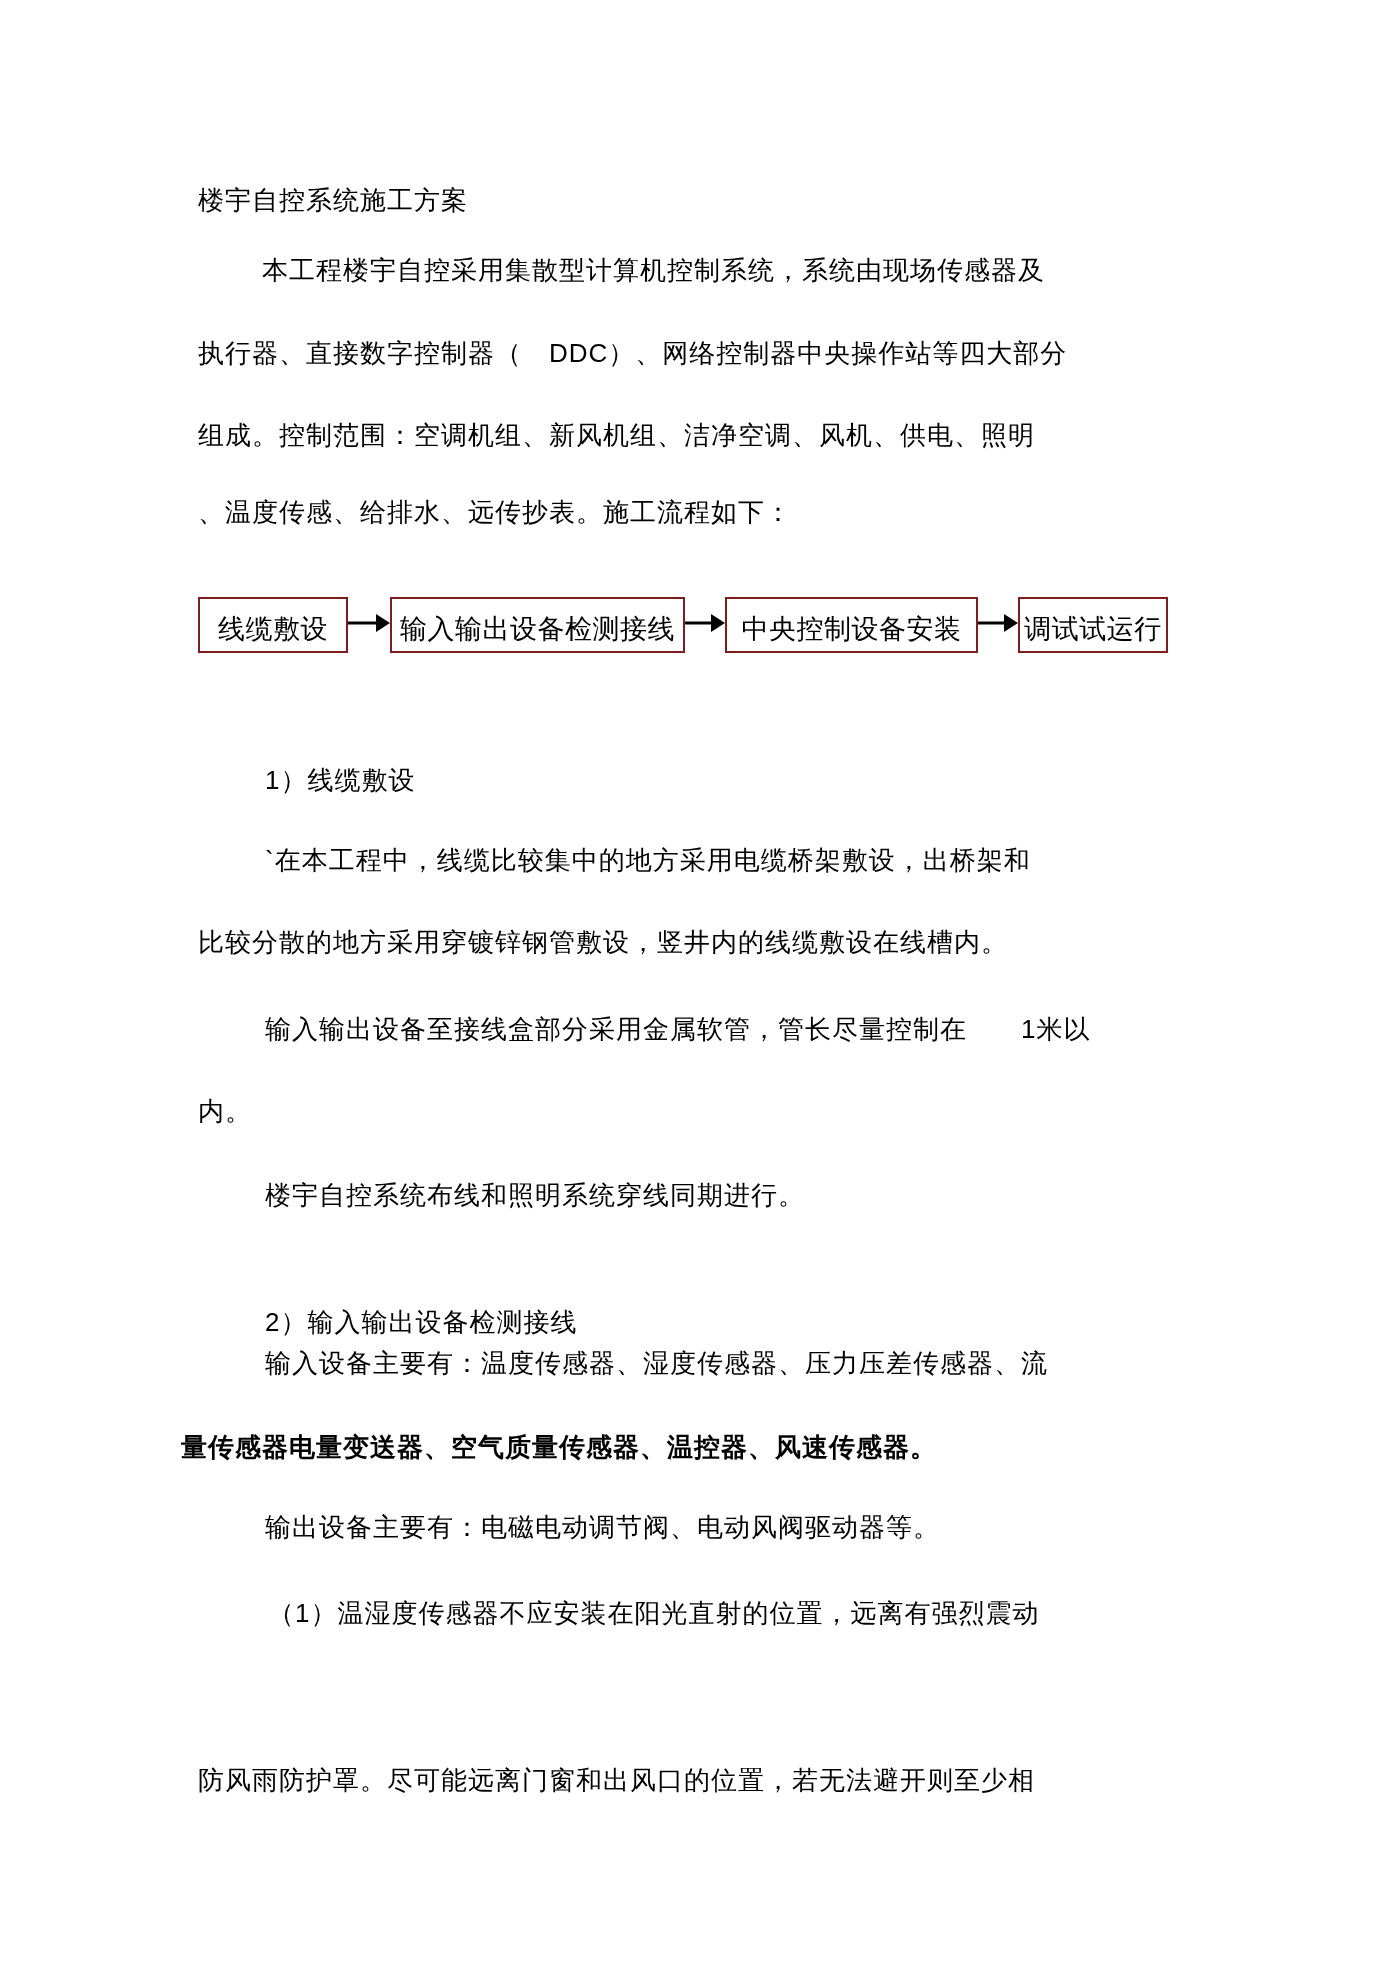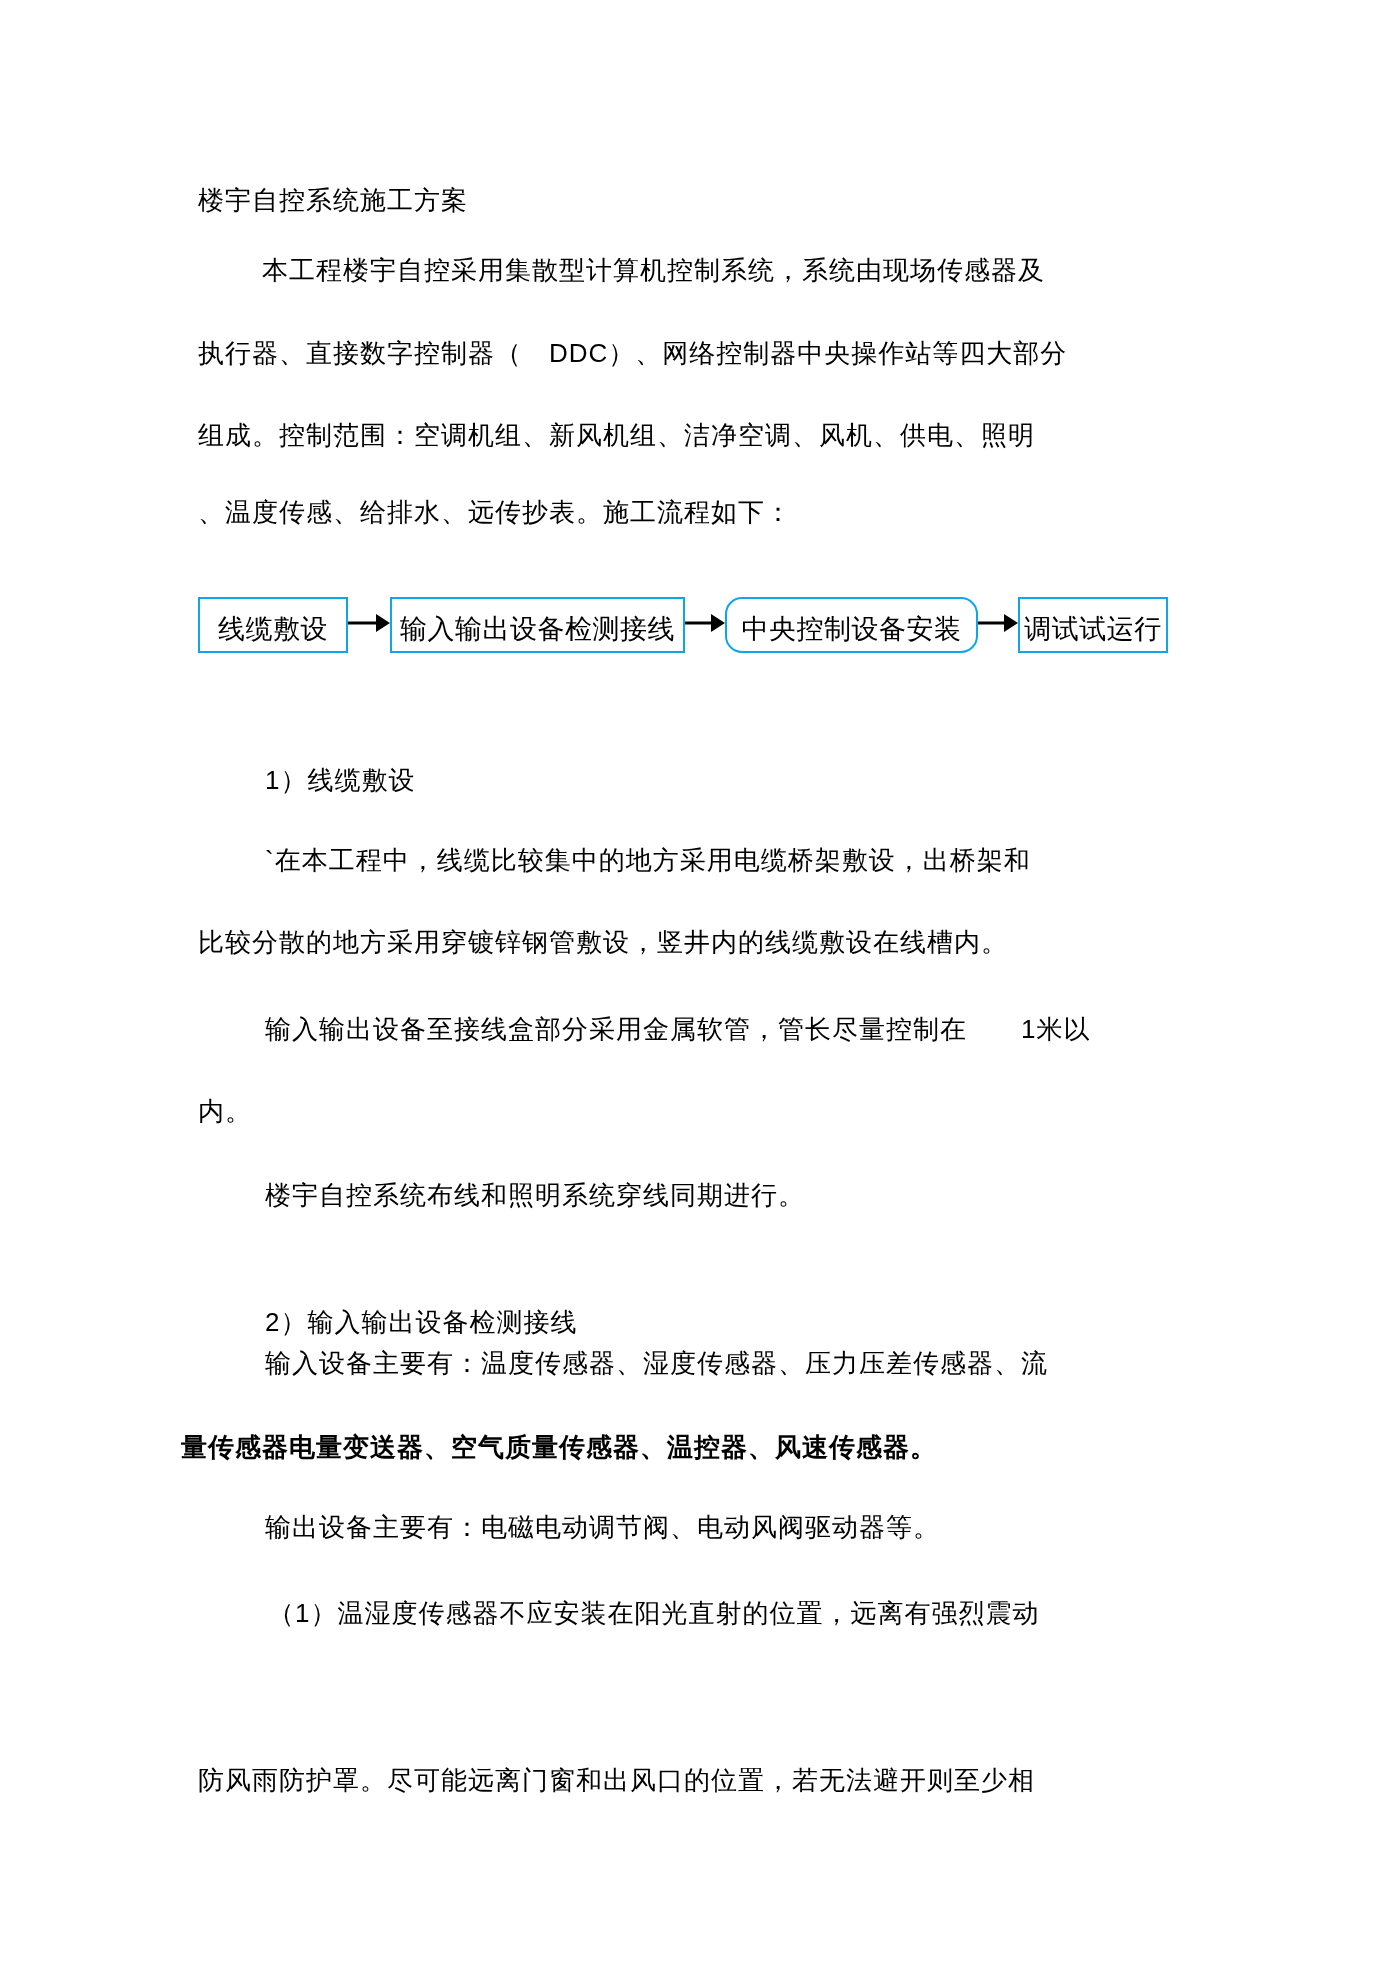--- a/index.html
+++ b/index.html
@@ -32,21 +32,21 @@
     left: 0;
     top: 0;
     width: 1394px;
     height: 1973px;
     pointer-events: none;
   }
   .flow-box {
     position: absolute;
     top: 597px;
     height: 56px;
-    border: 2px solid #0ea5e9;
+    border: 2px solid #7f1d1d;
     background: #ffffff;
     box-sizing: border-box;
     display: flex;
     align-items: center;
     justify-content: center;
     padding-top: 8px;
   }
   .flow-box span {
     font-size: 27px;
     color: #000000;
@@ -94,21 +94,21 @@
       <span>输入输出设备检测接线</span>
     </div>
 
     <div class="flow-arrow" style="left:685px; width:40px;">
       <svg viewBox="0 0 40 56" preserveAspectRatio="none">
         <line x1="0" y1="26" x2="27" y2="26" stroke="#000000" stroke-width="3"></line>
         <polygon points="26,17 40,26 26,35" fill="#000000"></polygon>
       </svg>
     </div>
 
-    <div class="flow-box" style="left:725px; width:253px;border-radius:17px;">
+    <div class="flow-box" style="left:725px; width:253px;">
       <span>中央控制设备安装</span>
     </div>
 
     <div class="flow-arrow" style="left:978px; width:40px;">
       <svg viewBox="0 0 40 56" preserveAspectRatio="none">
         <line x1="0" y1="26" x2="27" y2="26" stroke="#000000" stroke-width="3"></line>
         <polygon points="26,17 40,26 26,35" fill="#000000"></polygon>
       </svg>
     </div>
 

